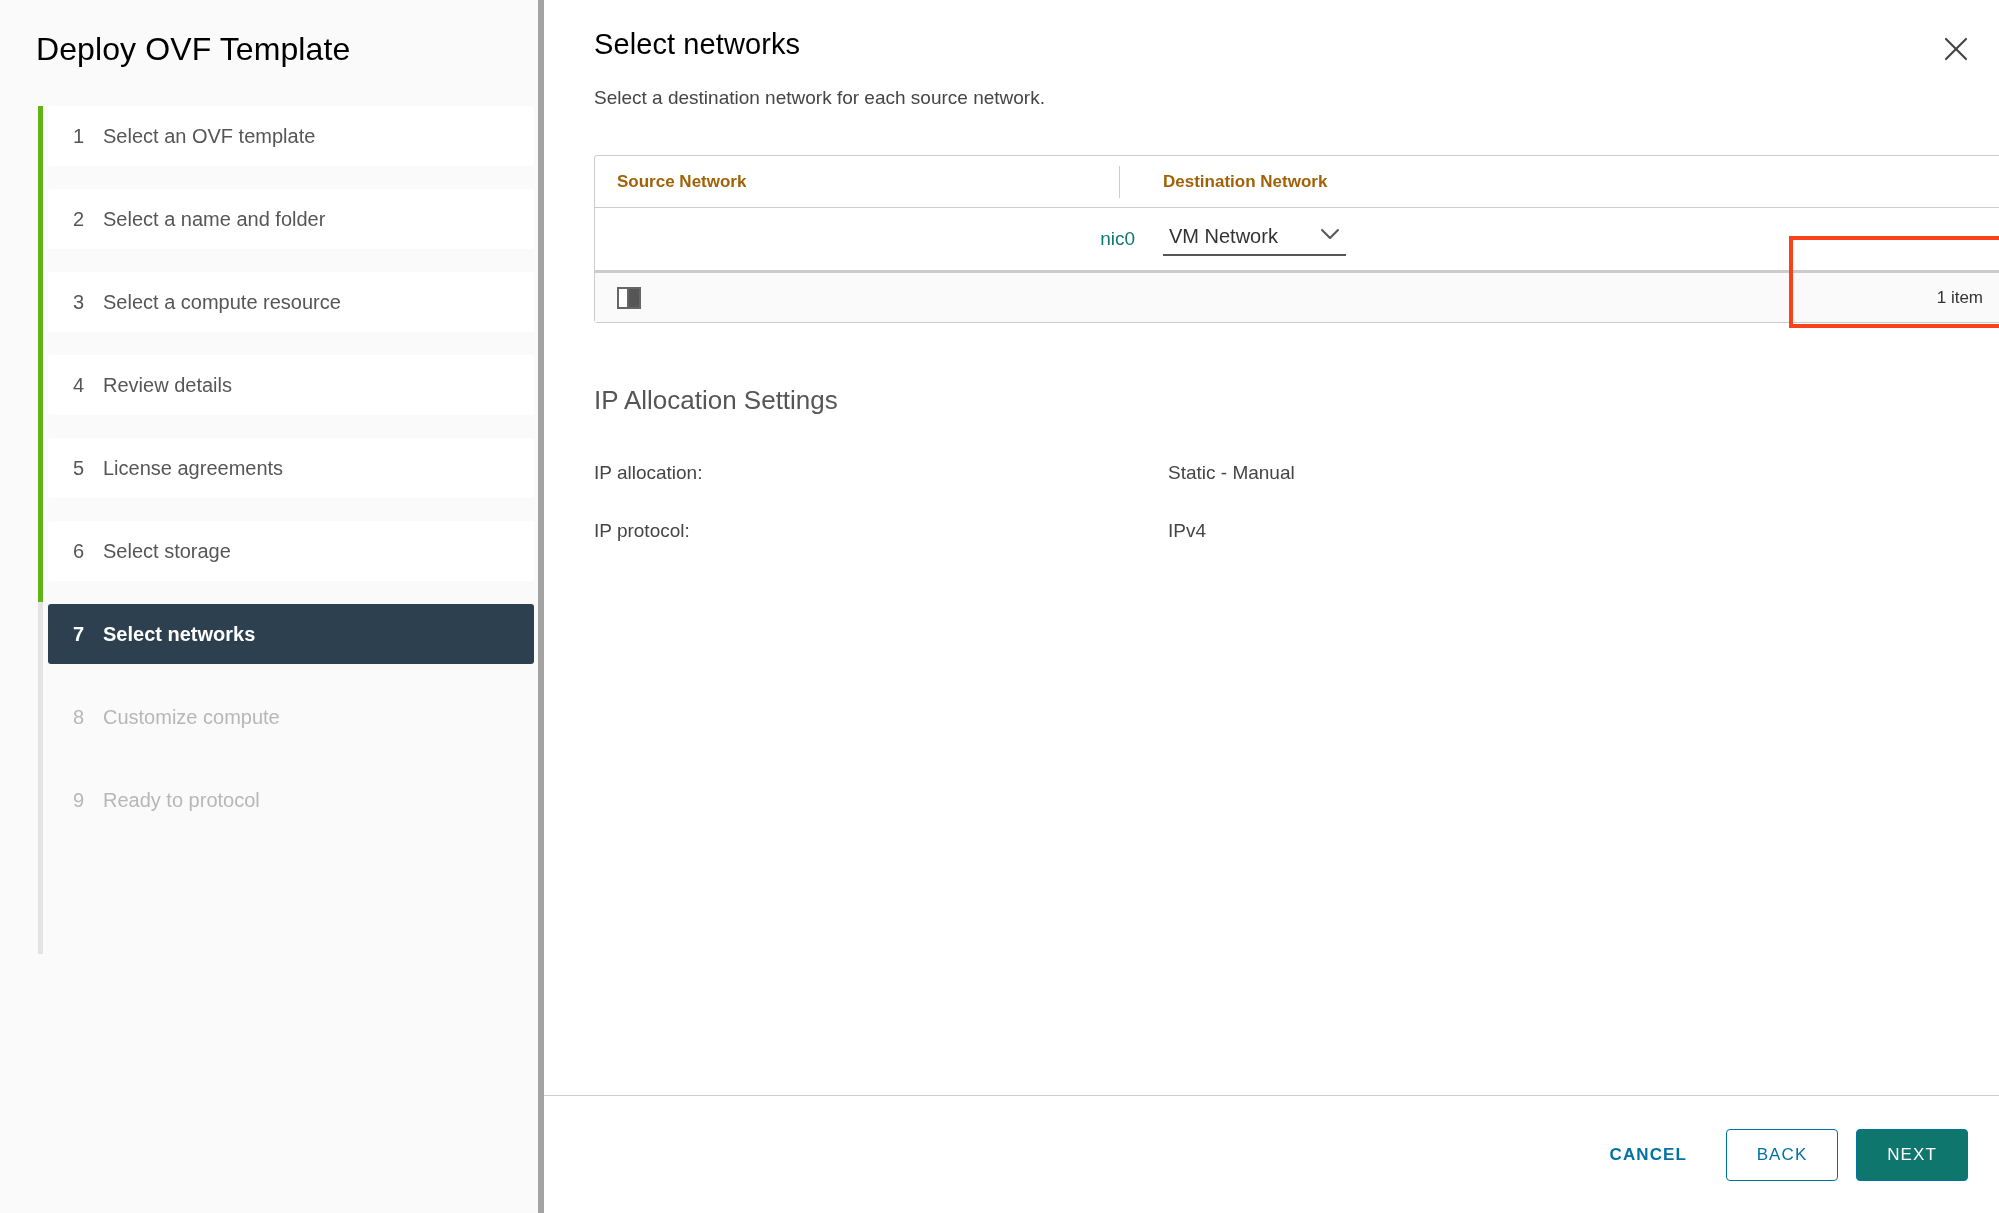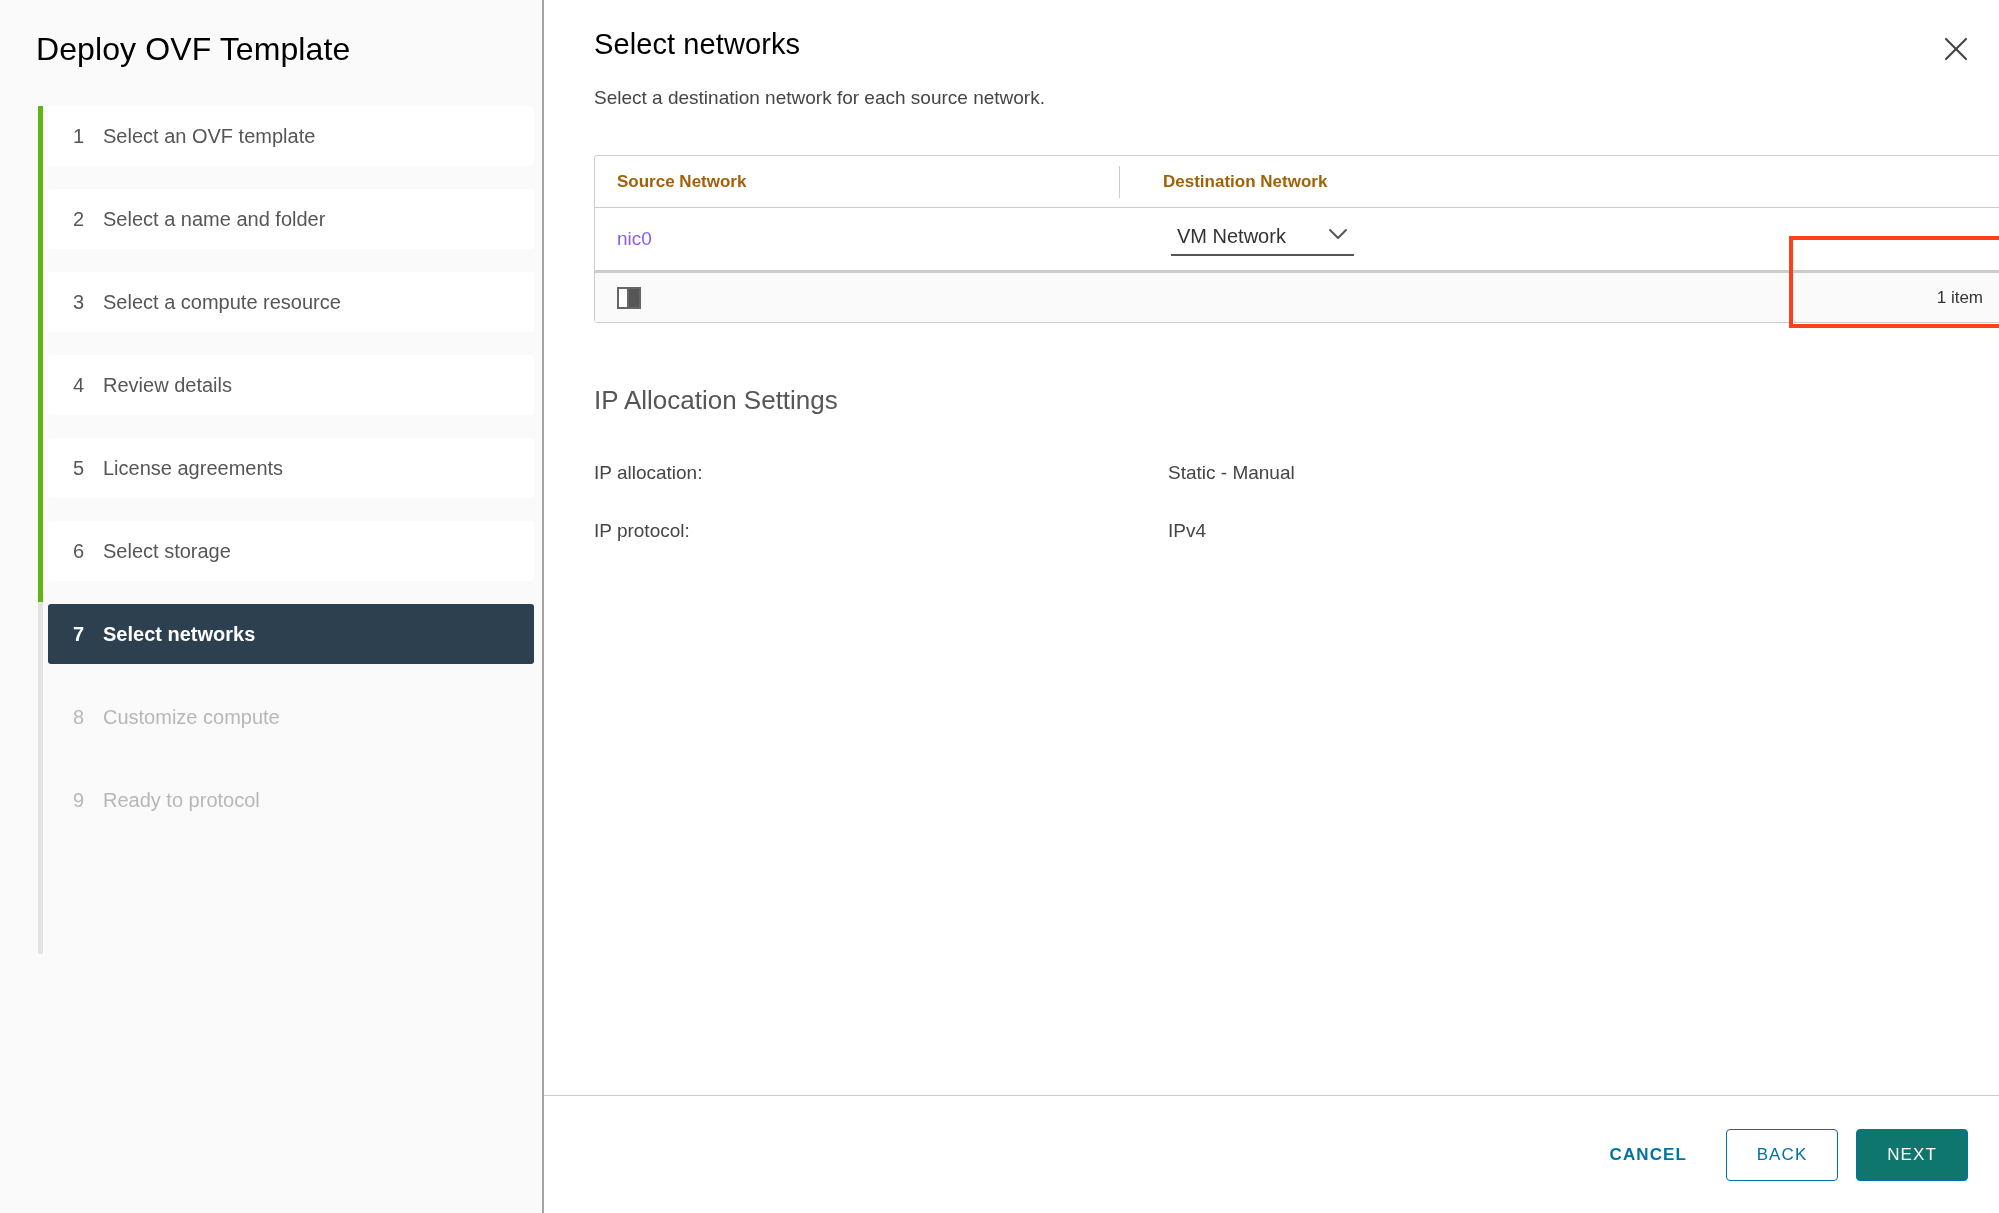--- a/index.html
+++ b/index.html
@@ -18,21 +18,21 @@
     height: 1213px;
     display: flex;
     background: #fff;
   }
 
   
   #sidebar {
     width: 544px;
     height: 1213px;
     background: #fafafa;
-    border-right: 2px solid #a3a3a3;
+    border-right: 6px solid #a3a3a3;
     position: relative;
     flex: 0 0 544px;
   }
 
   #wizard-title {
     font-size: 32px;
     font-weight: 400;
     color: #000;
     letter-spacing: 0.1px;
     padding: 30px 0 0 36px;
@@ -165,38 +165,38 @@
     display: flex;
     height: 62px;
     align-items: center;
     position: relative;
     background: #fff;
   }
   .t-row .td-src {
     width: 540px;
     padding-left: 22px;
     font-size: 19px;
-    color: #8b5cf6;
+    color: #0f766e;
+    text-align: right;
   }
 
   
   .dest-cell {
     padding-left: 28px;
     display: flex;
     align-items: center;
   }
   .net-select {
     display: inline-flex;
     align-items: center;
     gap: 42px;
     border-bottom: 2px solid #565656;
     padding: 2px 6px 6px 6px;
     cursor: pointer;
     background: transparent;
-    margin-left: 8px;
   }
   .net-select .sel-val {
     font-size: 20px;
     color: #333;
   }
   .net-select .chev { display: block; }
 
   
   #annotation-box {
     position: absolute;

